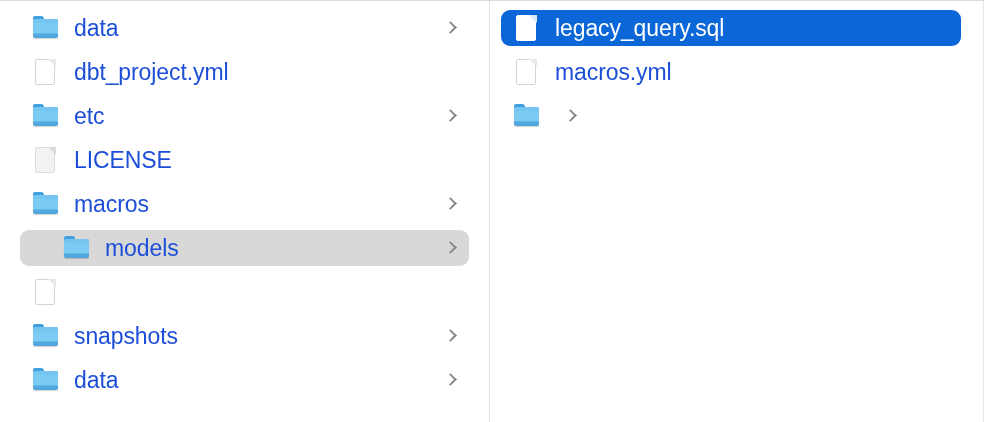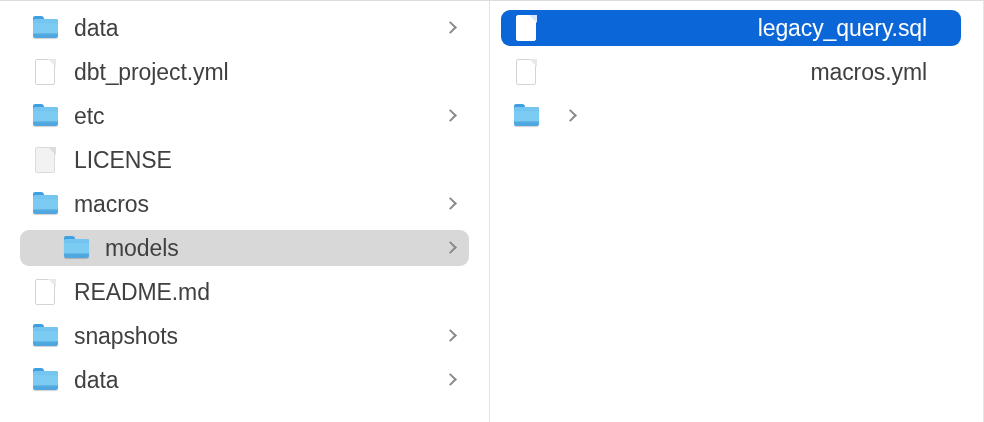--- a/index.html
+++ b/index.html
@@ -33,21 +33,20 @@
     box-sizing: border-box;
     padding-top: 9px;
     background: #ffffff;
   }
   .column.col-left {
     width: 490px;
     border-right: 1px solid #e3e3e3;
   }
   .column.col-right {
     width: 493px;
-    text-align: right;
   }
 
   .row {
     position: relative;
     display: flex;
     align-items: center;
     height: 36px;
     margin: 0 20px 8px 20px;
     padding: 0 12px 0 12px;
     border-radius: 9px;
@@ -142,21 +141,21 @@
     background: #ffffff;
     border-color: #ffffff;
   }
   .row.selected-blue .icon-doc .fold {
     border-top-color: #d9e9fb;
   }
 
   .label {
     font-size: 23px;
     line-height: 28px;
-    color: #404040;
+    color: #1d4ed8;
     letter-spacing: -0.1px;
     white-space: nowrap;
     overflow: hidden;
     text-overflow: ellipsis;
     flex: 1 1 auto;
   }
   .row.selected-blue .label {
     color: #ffffff;
   }
 
@@ -239,21 +238,20 @@
           <span class="body"></span>
         </span>
         <span class="label">models</span>
         <span class="chevron"></span>
       </div>
       <div class="row">
         <span class="icon icon-doc">
           <span class="page"></span>
           <span class="fold"></span>
         </span>
-        <span class="label">README.md</span>
         <span class="chevron hidden"></span>
       </div>
       <div class="row">
         <span class="icon icon-folder">
           <span class="tab"></span>
           <span class="lip"></span>
           <span class="body"></span>
         </span>
         <span class="label">snapshots</span>
         <span class="chevron"></span>

